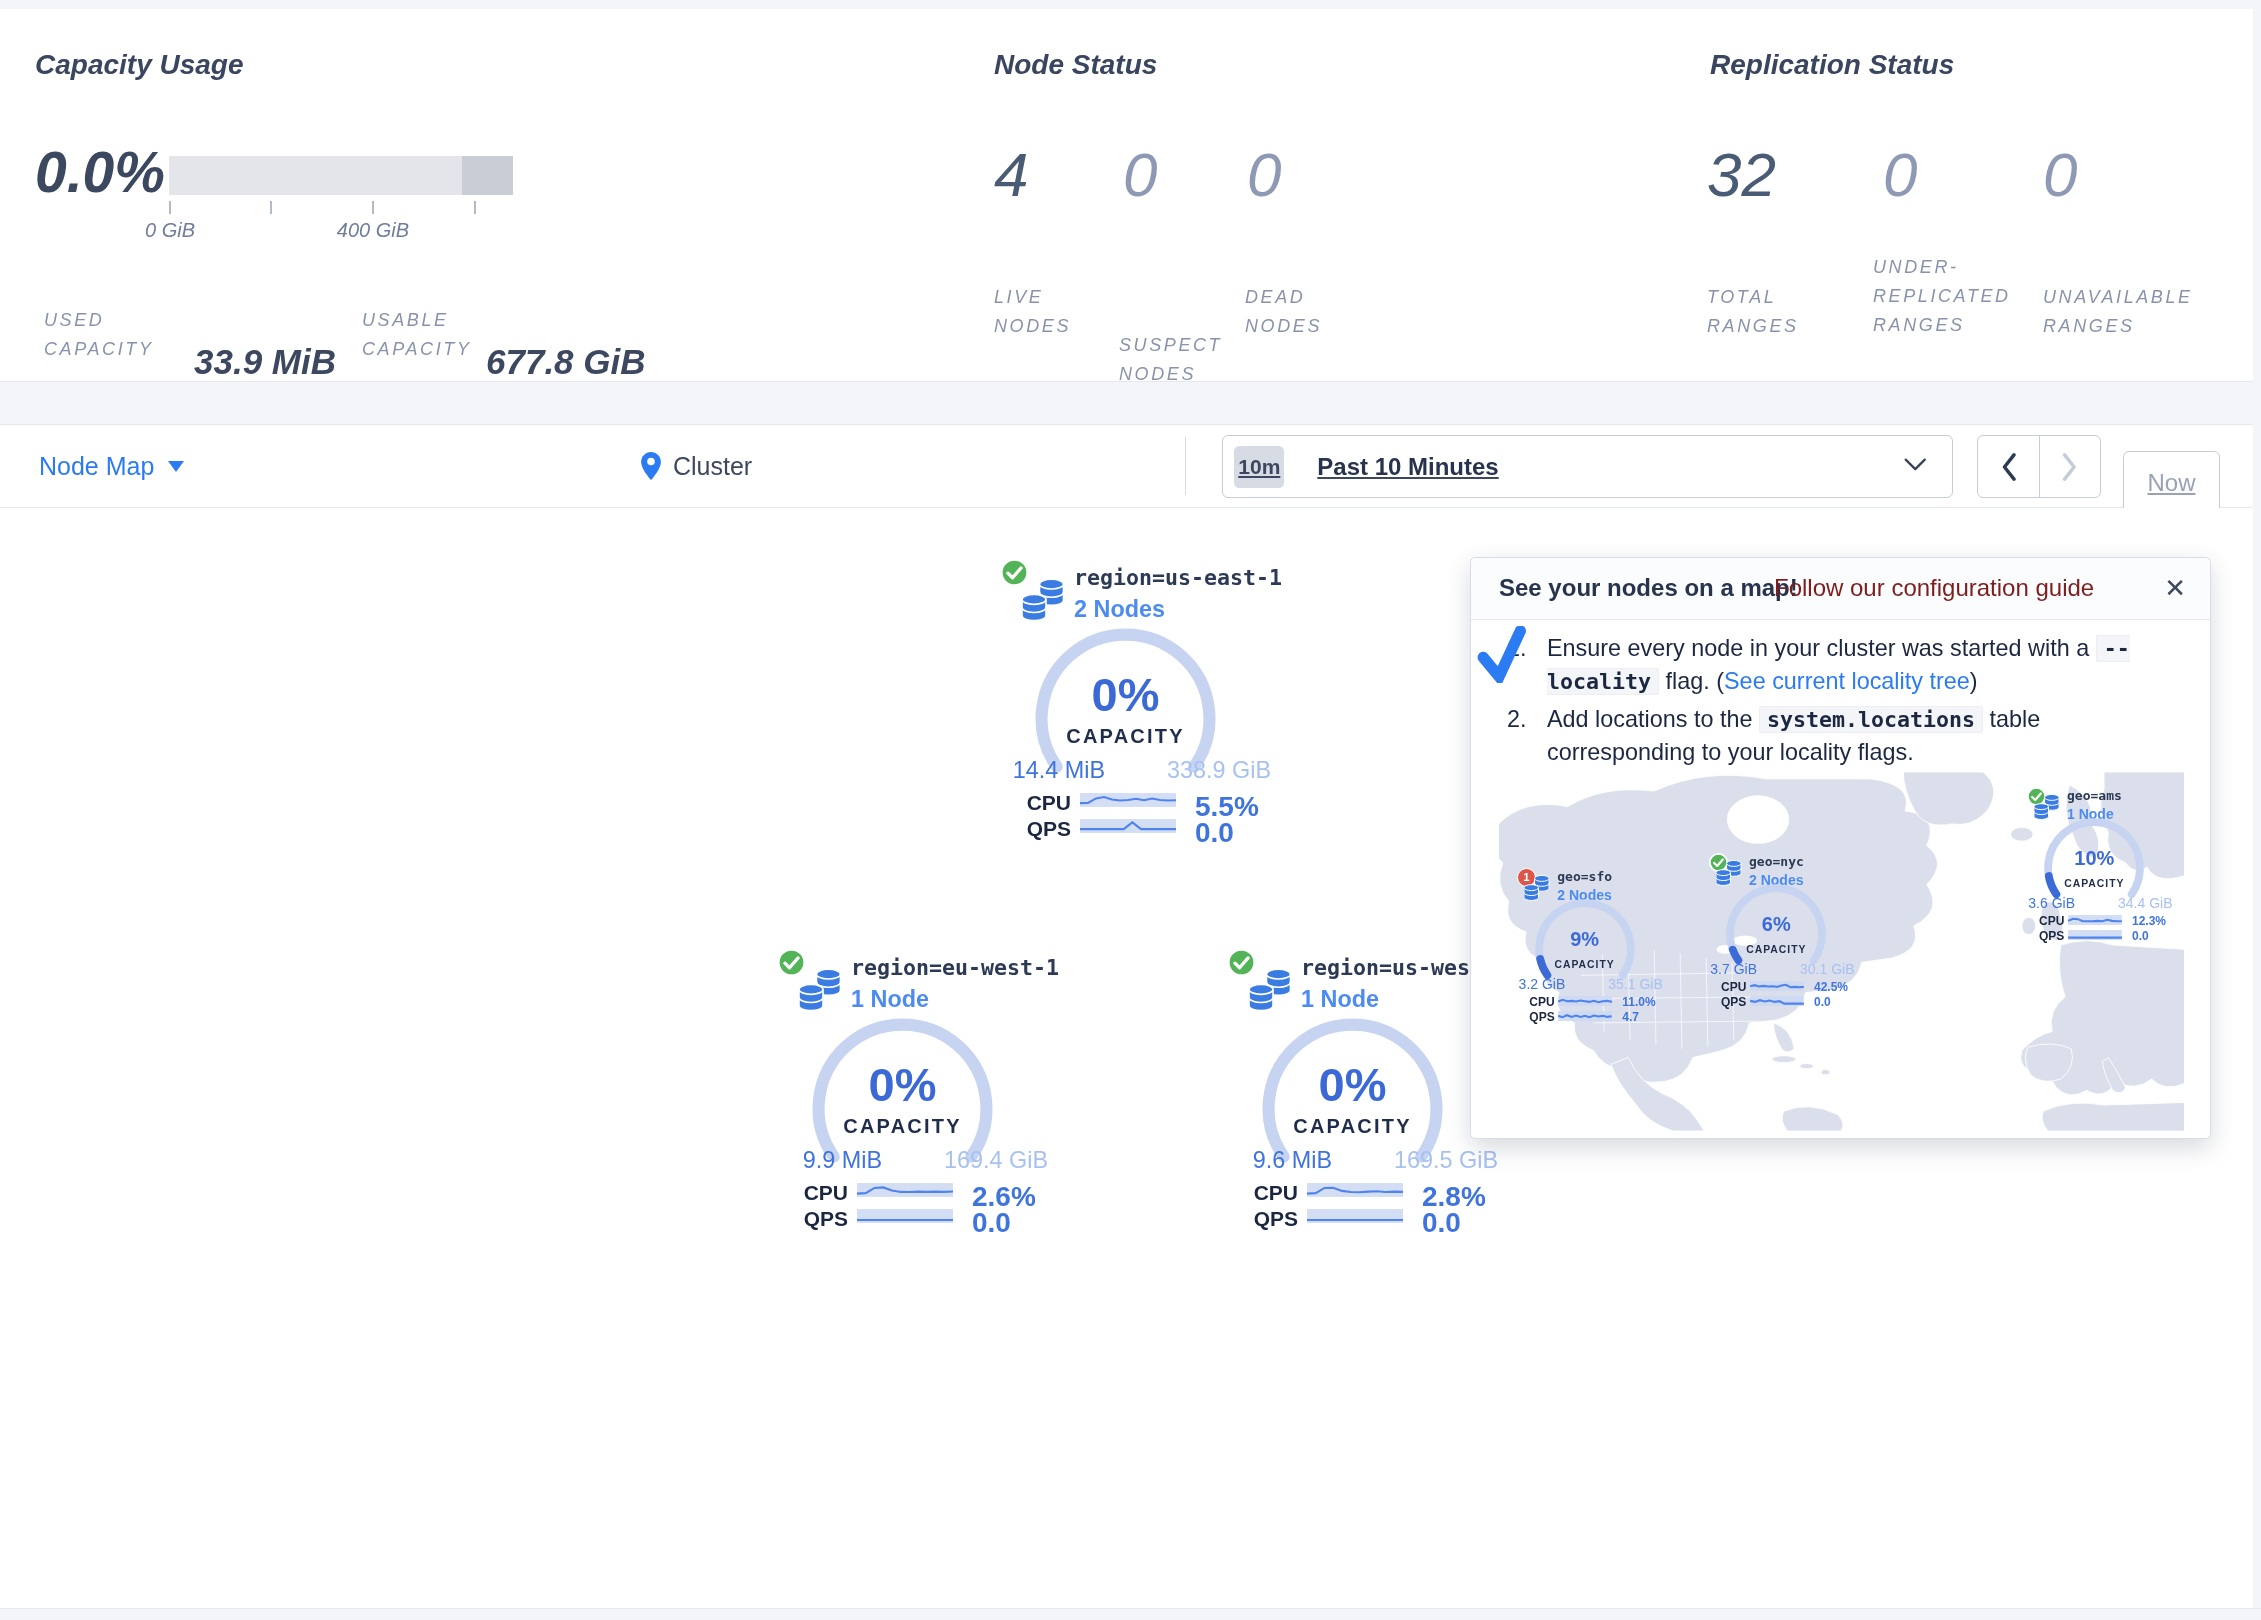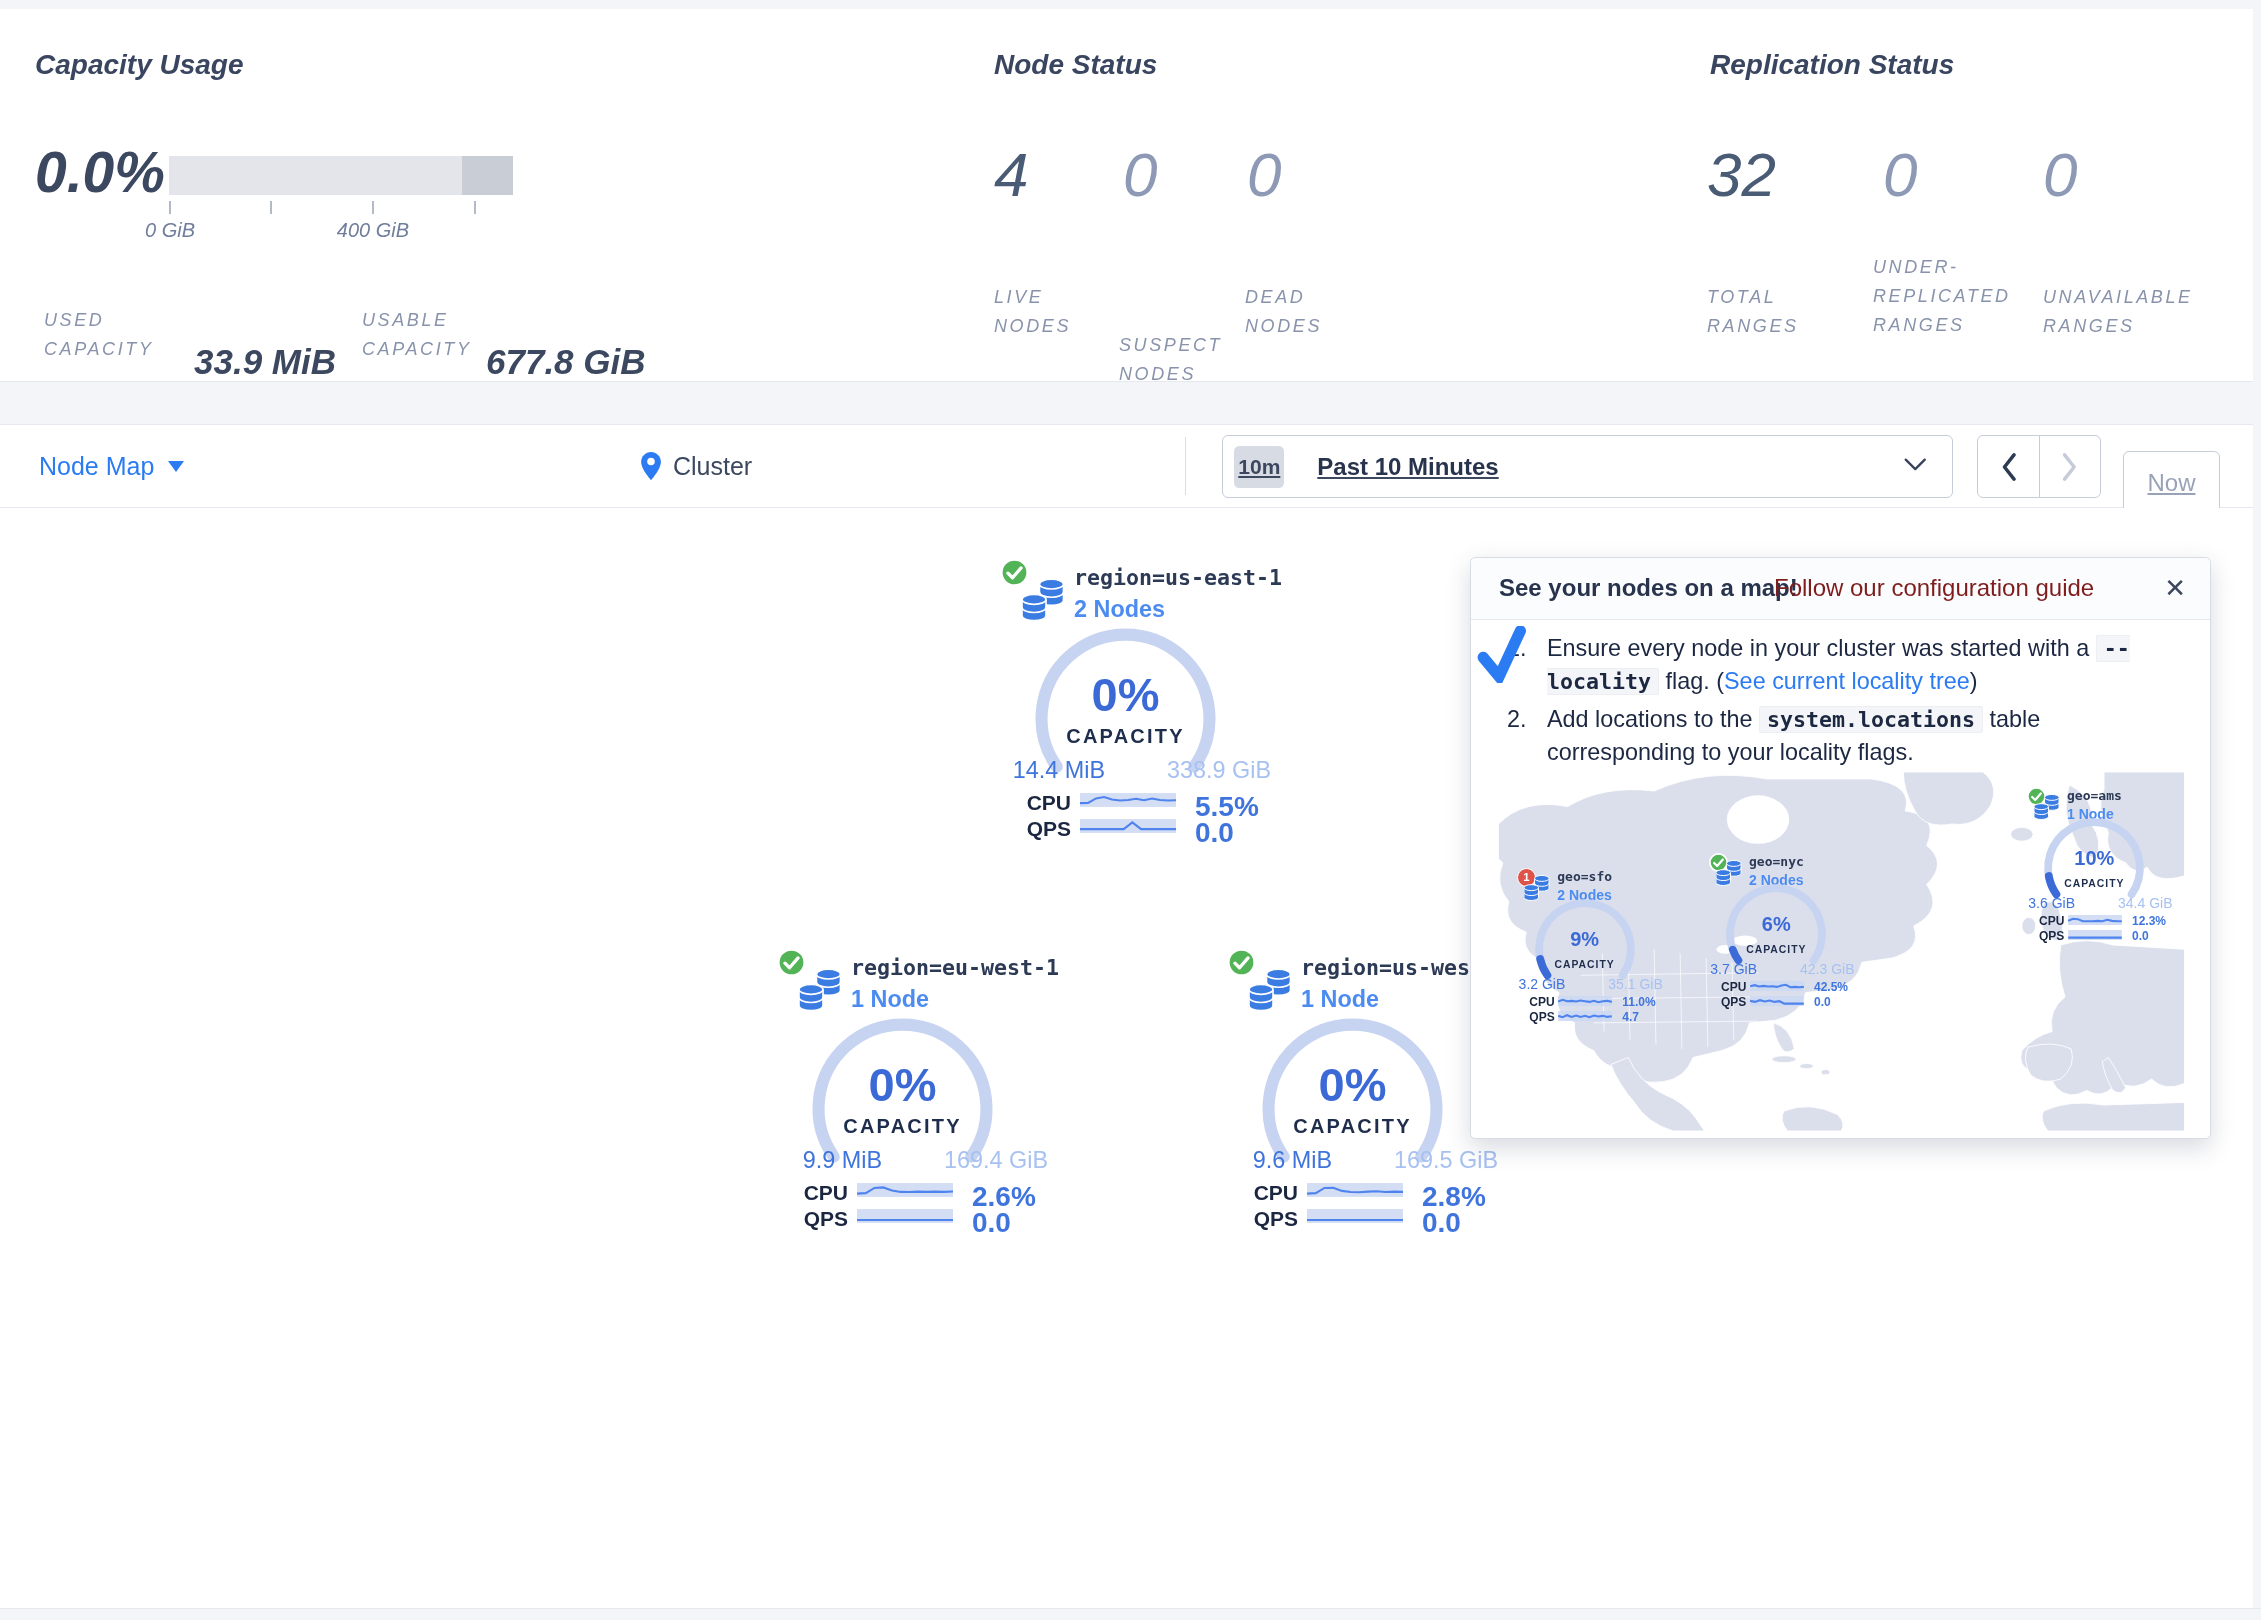--- a/index.html
+++ b/index.html
@@ -414,21 +414,21 @@
         <div class="count">2 Nodes</div>
         <div class="sm-gauge-wrap">
           <svg width="104" height="104" viewBox="0 0 120 120">
               <path class="g-bg" d="M 16.58 90.40 A 53 53 0 1 1 103.42 90.40"></path>
               <path class="g-val" d="M 16.58 90.40 A 53 53 0 0 1 10.20 78.13"></path>
             </svg>
           <div class="gauge-pct">6%</div>
           <div class="gauge-cap">CAPACITY</div>
         </div>
         <div class="used">3.7 GiB</div>
-        <div class="total">42.3 GiB</div>
+        <div class="total">30.1 GiB</div>
         <div class="srow-label" style="left:14px; top:130px;">CPU</div>
         <svg class="spark abs" style="left:43px; top:131px;" width="54" height="10.4" viewBox="0 0 62 12">
             <rect class="sp-bg" width="62" height="12"></rect>
             <polyline class="sp-line" points="0.0,6.0 5.2,4.8 10.3,6.4 15.5,5.6 20.7,6.4 25.8,6.0 31.0,6.8 36.2,5.2 41.3,4.4 46.5,7.2 51.7,6.8 56.8,7.2 62.0,6.8"></polyline>
           </svg>
         <div class="srow-val" style="left:107px; top:130px;">42.5%</div>
         <div class="srow-label" style="left:14px; top:145px;">QPS</div>
         <svg class="spark abs" style="left:43px; top:146px;" width="54" height="10.4" viewBox="0 0 62 12">
             <rect class="sp-bg" width="62" height="12"></rect>
             <polyline class="sp-line" points="0.0,5.6 5.6,6.8 11.3,4.8 16.9,6.4 22.5,5.2 28.2,6.8 33.8,6.0 39.5,8.8 45.1,8.8 50.7,8.8 56.4,8.8 62.0,8.8"></polyline>

